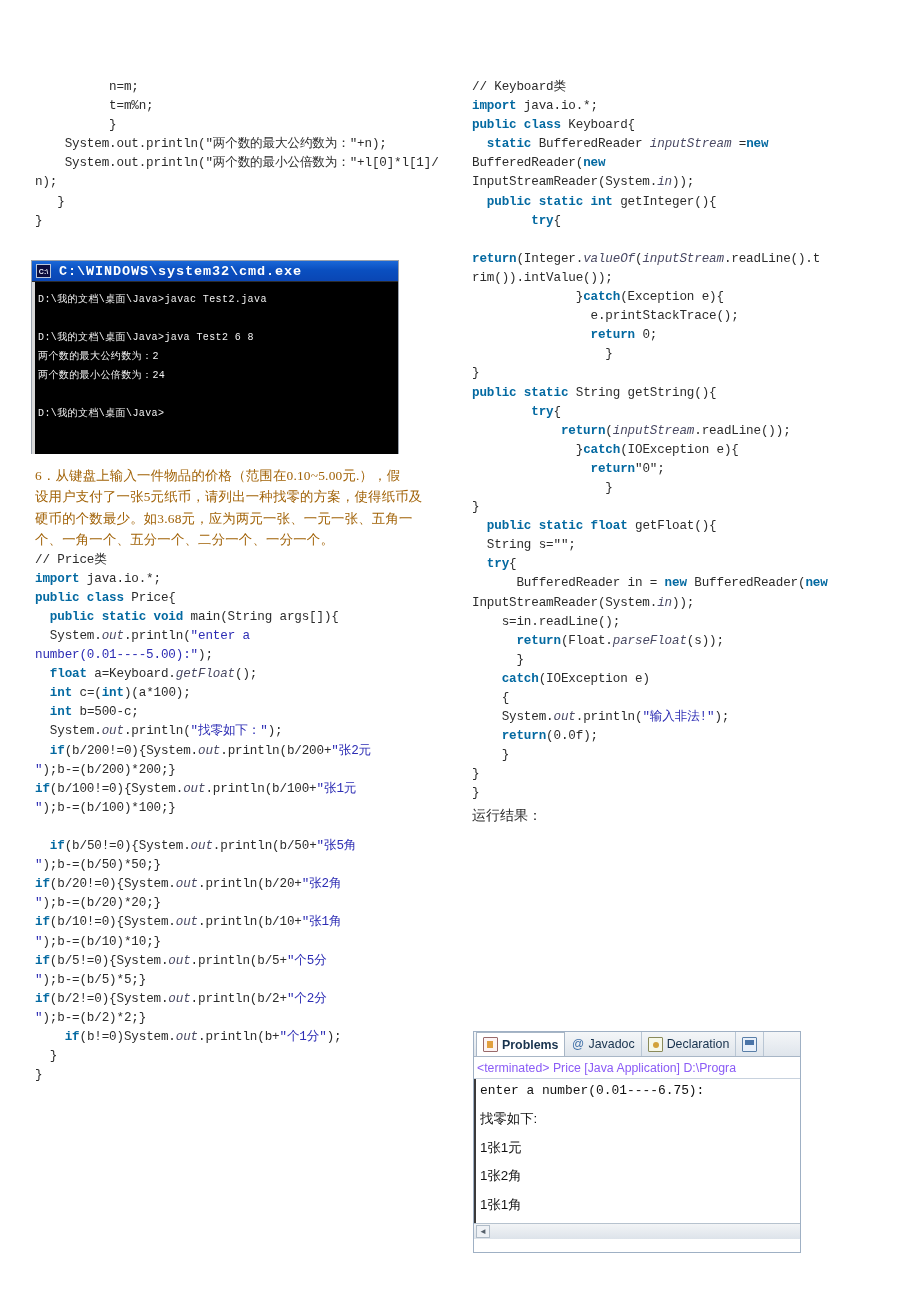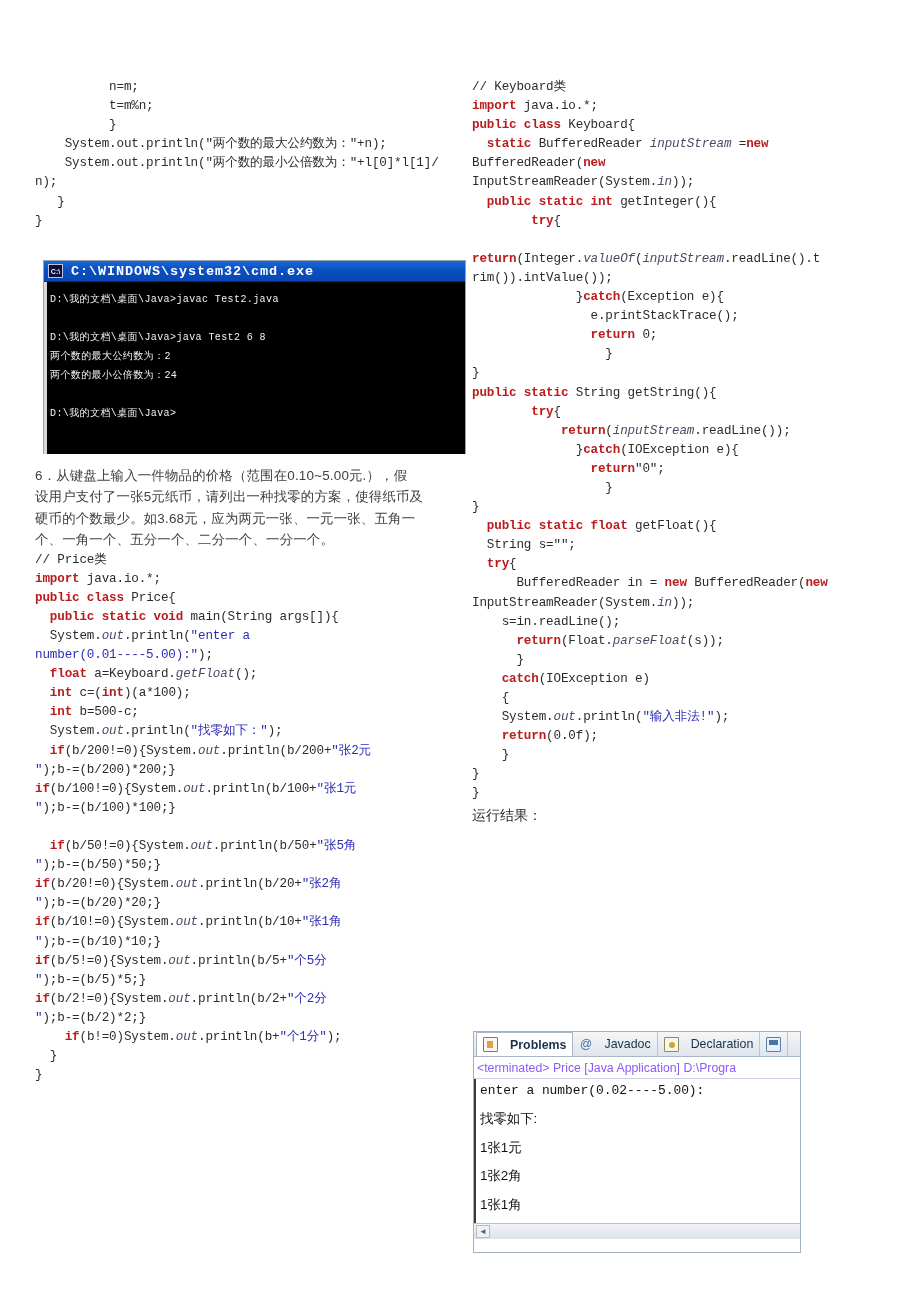--- a/index.html
+++ b/index.html
@@ -32,39 +32,39 @@
     white-space:pre-wrap;
     word-break:break-all;
     letter-spacing:-0.15px;
   }
   .ln.serif{
     font-family:"Liberation Serif", serif;
     font-size:14px;
     letter-spacing:0;
   }
   .ln.blank{height:19.1px;}
-  .kw{color:#b91c1c;font-weight:bold;}
+  .kw{color:#0369a1;font-weight:bold;}
   .str{color:#2c2cb4;}
   .fld{color:#4a4a64;font-style:italic;}
   .cn{color:#2b2b2b;margin-top:9px;}
 
   
   .redtext{
-    font-family:Liberation Sans, sans-serif;
+    font-family:Liberation Serif, serif;
     font-size:13.4px;
     line-height:21.4px;
-    color:#404040;
+    color:#a16207;
     letter-spacing:0.2px;
   }
 
   
   .cmdwin{
     position:absolute;
-    left:43px;top:260px;
-    width:423px;height:194px;
+    left:31px;top:260px;
+    width:368px;height:194px;
     background:#000;
     border:1px solid #9aa2ad;
     box-sizing:border-box;
   }
   .cmd-title{
     height:21px;
     background:linear-gradient(to bottom,#1a68d8 0%,#0a4fc0 45%,#0a46b4 100%);
     display:flex;align-items:center;
     padding-left:4px;
     box-sizing:border-box;
@@ -126,21 +126,21 @@
   }
   .ecl-tabs{
     display:flex;align-items:flex-end;
     height:25px;
     background:linear-gradient(to bottom,#f4f6f8,#dfe5ec);
     border-bottom:1px solid #a8b6c6;
     padding-left:2px;
     box-sizing:border-box;
   }
   .ecl-tab{
-    display:flex;align-items:center;gap:12px;
+    display:flex;align-items:center;gap:4px;
     height:24px;
     padding:0 6px;
     font-size:12.4px;
     color:#17324d;
     border-right:1px solid #b9c6d4;
     box-sizing:border-box;
     white-space:nowrap;
   }
   .ecl-tab.active{
     background:#ffffff;
@@ -359,21 +359,21 @@
         <div class="ecl-tab">
           <span class="ecl-tabicon ico-decl"></span>
           <span>Declaration</span>
         </div>
         <div class="ecl-tab">
           <span class="ecl-tabicon ico-console"></span>
         </div>
       </div>
     <div class="ecl-status">&lt;terminated&gt; Price [Java Application] D:\Progra</div>
     <div class="ecl-out" id="ecl-out">
-      <div class="ecl-oline">enter a number(0.02----5.00):</div>
+      <div class="ecl-oline">enter a number(0.01----6.75):</div>
         <div class="ecl-oline cn">找零如下:</div>
         <div class="ecl-oline cn">1张1元</div>
         <div class="ecl-oline cn">1张2角</div>
         <div class="ecl-oline cn">1张1角</div>
         <div class="ecl-oline cn">1个2分</div>
         <div class="ecl-scroll">
         <div class="ecl-scroll-arrow">◄</div>
       </div>
     </div>
   </div>

